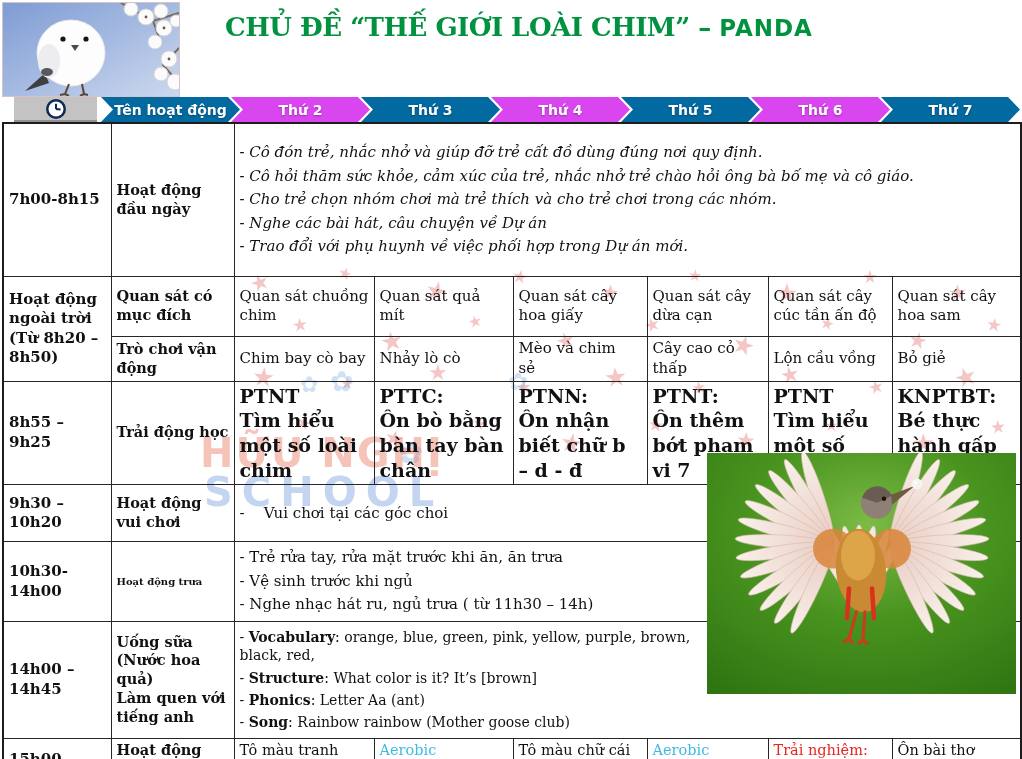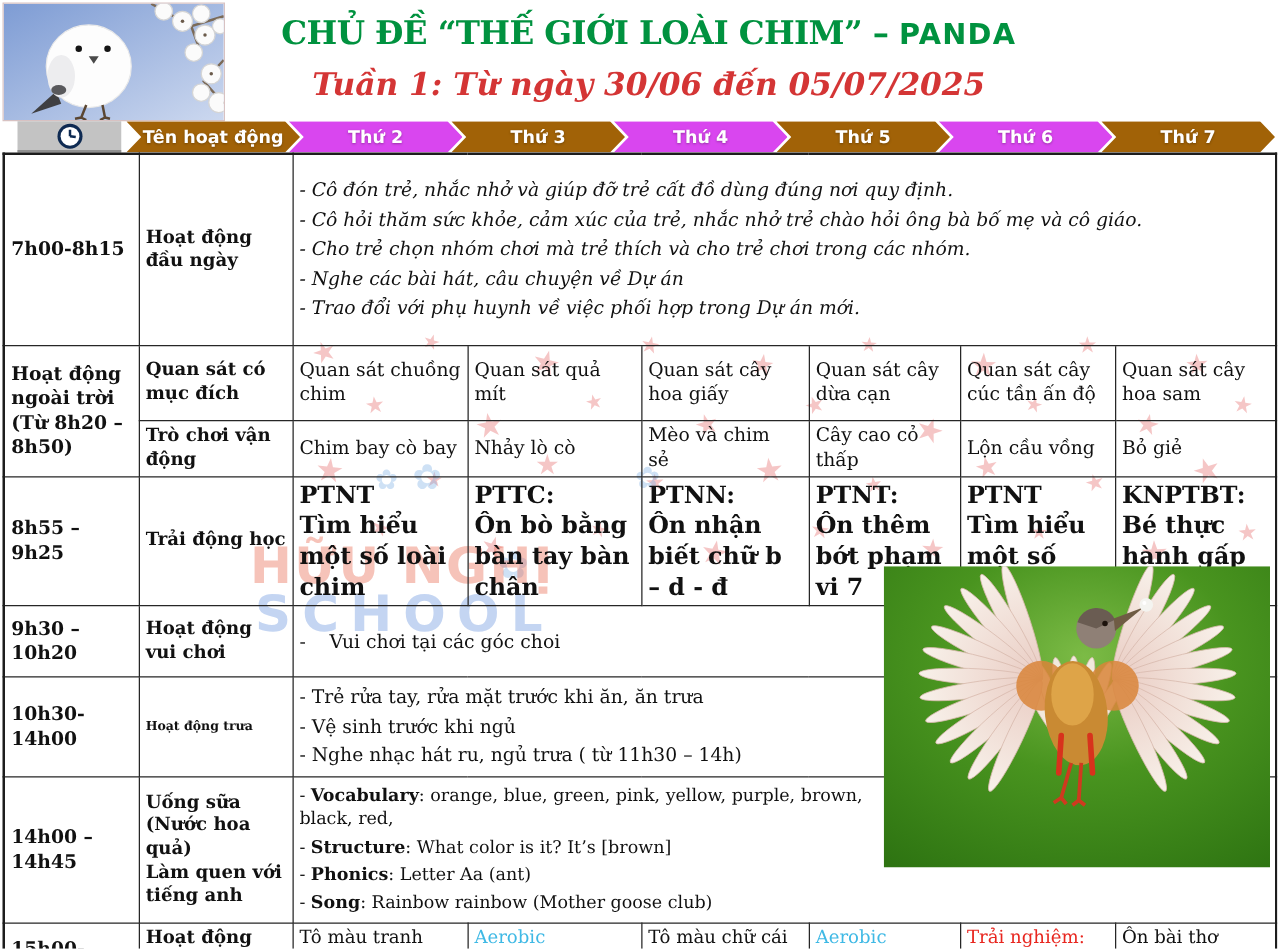--- a/index.html
+++ b/index.html
@@ -15,21 +15,21 @@
 
   
   .ribbon-row{position:absolute;left:14px;top:97px;width:1006px;height:25px;display:flex;}
   .clock-box{width:83px;background:#c3c3c3;border-bottom:2px solid #909090;
              display:flex;align-items:center;justify-content:center;}
   .arrows{flex:1;display:flex;margin-left:4px;}
   .arrow{flex:1;margin-left:-9px;display:flex;align-items:center;justify-content:center;
          color:#fff;font:700 14px "DejaVu Sans",sans-serif;text-shadow:0 1px 2px rgba(0,0,0,.3);
          clip-path:polygon(0 0,calc(100% - 12px) 0,100% 50%,calc(100% - 12px) 100%,0 100%,12px 50%);}
   .arrow:first-child{margin-left:0;}
-  .arrow.blue{background:#a16207;}
+  .arrow.blue{background:#0369a1;}
   .arrow.orange{background:#d946ef;}
 
   
   .wm{position:absolute;inset:0;z-index:1;pointer-events:none;}
   .wm .star{position:absolute;font-family:"DejaVu Sans",sans-serif;color:rgba(226,88,88,.34);line-height:1;}
   .wm .flower{position:absolute;font-family:"DejaVu Sans",sans-serif;color:rgba(125,175,230,.38);line-height:1;}
   .wm-text1{position:absolute;left:200px;top:430px;font:700 40px "DejaVu Sans",sans-serif;
             color:rgba(232,105,80,.40);letter-spacing:2px;}
   .wm-text2{position:absolute;left:204px;top:469px;font:700 40px "DejaVu Sans",sans-serif;
             color:rgba(108,150,222,.40);letter-spacing:9px;}
@@ -97,21 +97,20 @@
       <polygon points="68,42 76,42 72,48" fill="#4a4a4a"></polygon>
       <g stroke="#5a4632" stroke-width="2">
           <path d="M66,81 L62,91 M62,91 L57,92 M62,91 L66,93"></path>
           <path d="M79,81 L81,91 M81,91 L77,93 M81,91 L85,92"></path>
         </g>
     </g>
   </svg>
 
   <div class="title-block">
     <div class="page-title"><span>CHỦ ĐỀ “THẾ GIỚI LOÀI CHIM” –</span> <span class="suffix">PANDA</span></div>
-    <div class="page-subtitle">Tuần 1: Từ ngày 30/06 đến 05/07/2025</div>
   </div>
 
   <div class="ribbon-row">
     <div class="clock-box">
       <svg width="30" height="22" viewBox="0 0 30 22">
         <circle cx="15" cy="11" r="10" fill="#0e2a52"></circle>
         <circle cx="15" cy="11" r="7.5" fill="#ffffff"></circle>
         <line x1="15" y1="11" x2="15" y2="5.8" stroke="#0e2a52" stroke-width="2"></line>
         <line x1="15" y1="11" x2="19.6" y2="11.6" stroke="#0e2a52" stroke-width="2"></line>
       </svg>

